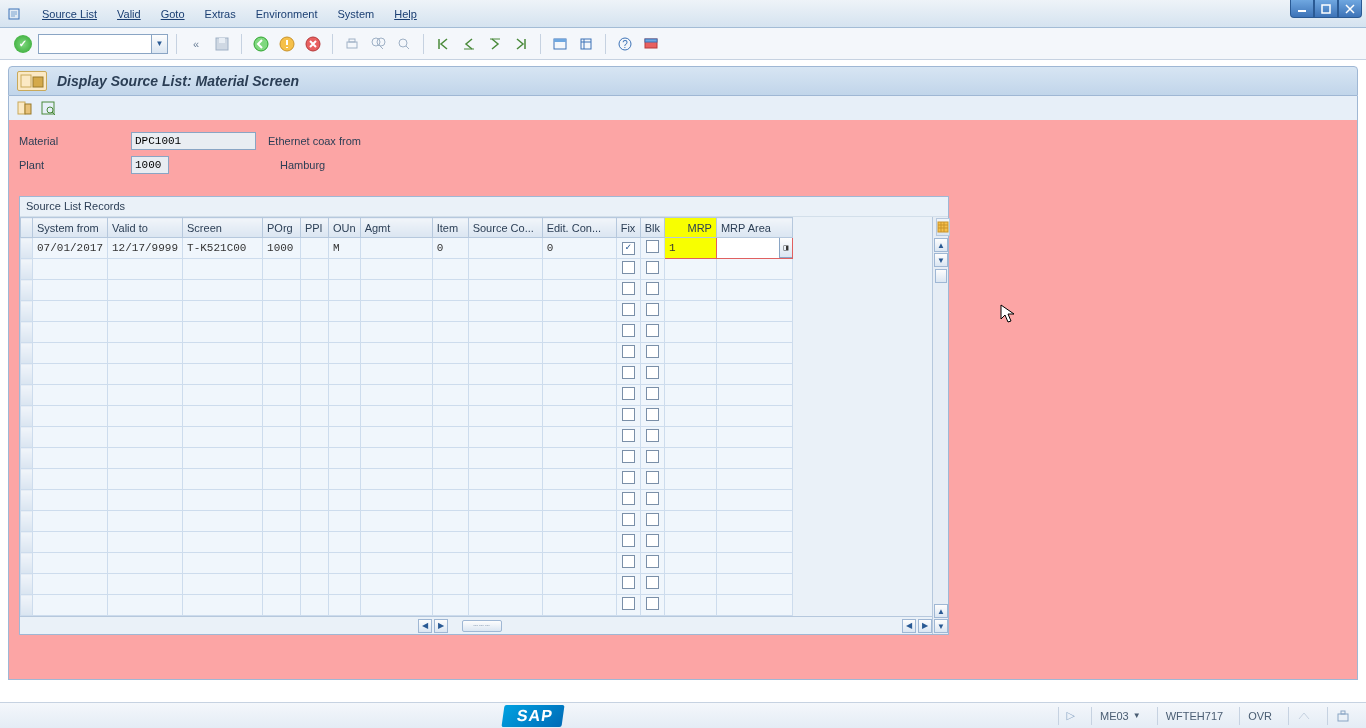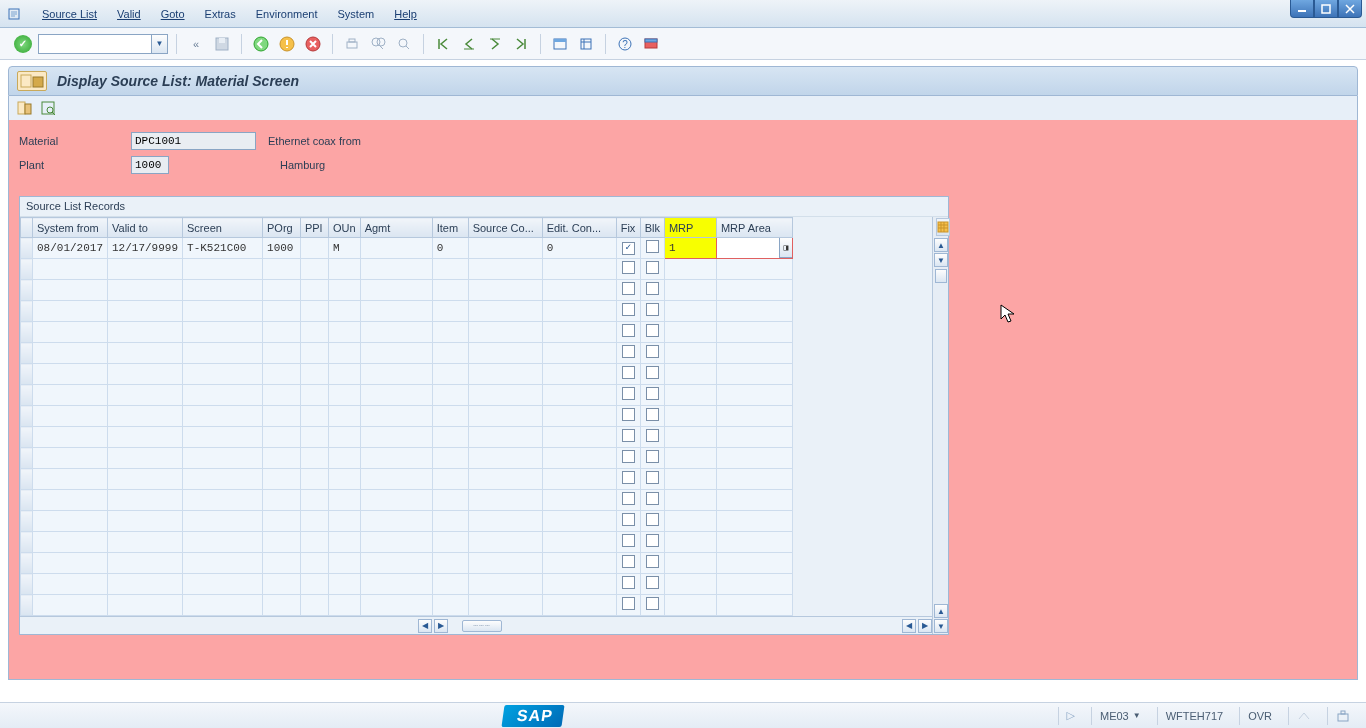--- a/index.html
+++ b/index.html
@@ -46,21 +46,21 @@
   
   .grid-wrap { display:flex; }
   .grid { border-collapse:collapse; }
   .grid th { background: linear-gradient(#f1f5fa,#dae5f1); border:1px solid #b6c8dd; height:20px; font-weight:normal; text-align:left; padding:0 4px; color:#2b3e55; font-size:11px; overflow:hidden; white-space:nowrap;}
   .grid td { border:1px solid #cddced; height:21px; padding:0 4px; background:#f0f6fc; font-family:'Courier New',monospace; font-size:11px; color:#333; white-space:nowrap; overflow:hidden;}
   .grid td.rowhdr, .grid th.corner { background: linear-gradient(#f1f5fa,#dae5f1); width:12px; padding:0;}
   .grid td.cb { text-align:center; padding:0;}
   .grid td.hl { background:#f8ff00; border:1px solid #e06060; color:#333; }
   .grid td.active-edit { background:#fff; border:1px solid #e06060; position:relative;}
   .grid td.active-edit .f4 { position:absolute; right:-1px; top:-1px; width:14px; height:21px; background:linear-gradient(#fdfdfd,#dbe6f2); border:1px solid #8aa5c4; display:flex;align-items:center;justify-content:center; font-size:8px;}
-  .grid th.hl-hdr { background:#f8ff00; }
+  .grid th.hl-hdr { background:#f8ff00;text-align:right; }
   
   .cfg-btn { width:18px;height:18px; background:linear-gradient(#f1f5fa,#dae5f1); border:1px solid #b6c8dd; display:flex;align-items:center;justify-content:center; margin-left:2px;}
   
   .vscroll { width:16px; background:#e6edf5; border-left:1px solid #b6c8dd; display:flex; flex-direction:column; justify-content:space-between;}
   .vscroll .arrow, .hscroll .arrow { width:14px;height:14px; background:linear-gradient(#fdfdfd,#dbe6f2); border:1px solid #9fb7d4; display:flex;align-items:center;justify-content:center; font-size:8px; color:#2a5a94;}
   .vscroll .thumb { width:12px; height:14px; margin:2px auto; background:linear-gradient(#fdfdfd,#dbe6f2); border:1px solid #9fb7d4;}
   
   .hscroll { height:18px; display:flex; align-items:center; justify-content:center; gap:2px; background:#eaf1f8; border-top:1px solid #b6c8dd;}
   .hscroll .track { flex:0 0 auto; width:40px; height:12px; background:linear-gradient(#fdfdfd,#dbe6f2); border:1px solid #9fb7d4; border-radius:2px; display:flex;align-items:center;justify-content:center;}
   .hscroll .spacer { flex:1;}
@@ -276,21 +276,21 @@
                 <th class="" style="width:36px">Item</th>
                 <th class="" style="width:74px">Source Co...</th>
                 <th class="" style="width:74px">Edit. Con...</th>
                 <th class="" style="width:24px">Fix</th>
                 <th class="" style="width:24px">Blk</th>
                 <th class=" hl-hdr" style="width:52px">MRP</th>
                 <th class="" style="width:76px">MRP Area</th>
               </tr>
               <tr>
                 <td class="rowhdr"></td>
-                <td class="" style="width:72px">08/01/2017</td>
+                <td class="" style="width:72px">07/01/2017</td>
                 <td class="" style="width:72px">12/17/9999</td>
                 <td class="" style="width:80px">T-K521C00</td>
                 <td class="" style="width:38px">1000</td>
                 <td class="" style="width:28px"></td>
                 <td class="" style="width:30px">M</td>
                 <td class="" style="width:72px"></td>
                 <td class="" style="width:36px">0</td>
                 <td class="" style="width:74px"></td>
                 <td class="" style="width:74px">0</td>
                 <td class="cb" style="width:24px"><span class="chk">✓</span></td>

